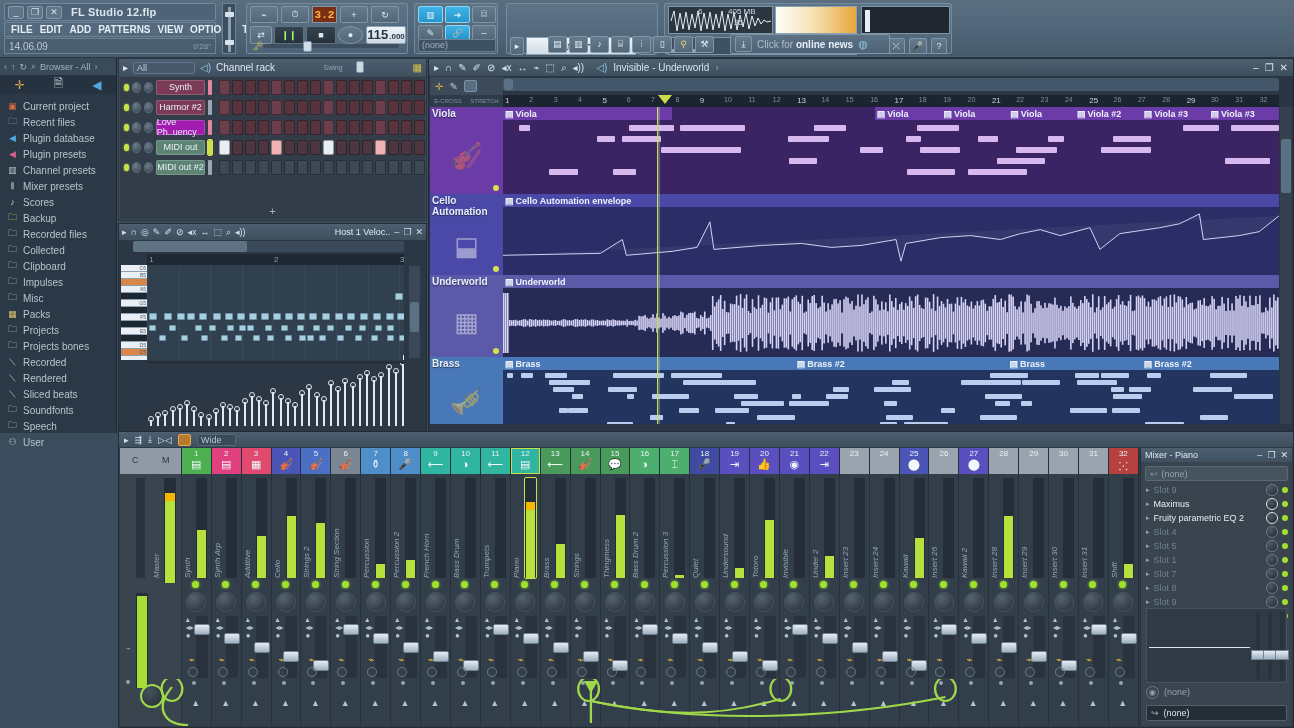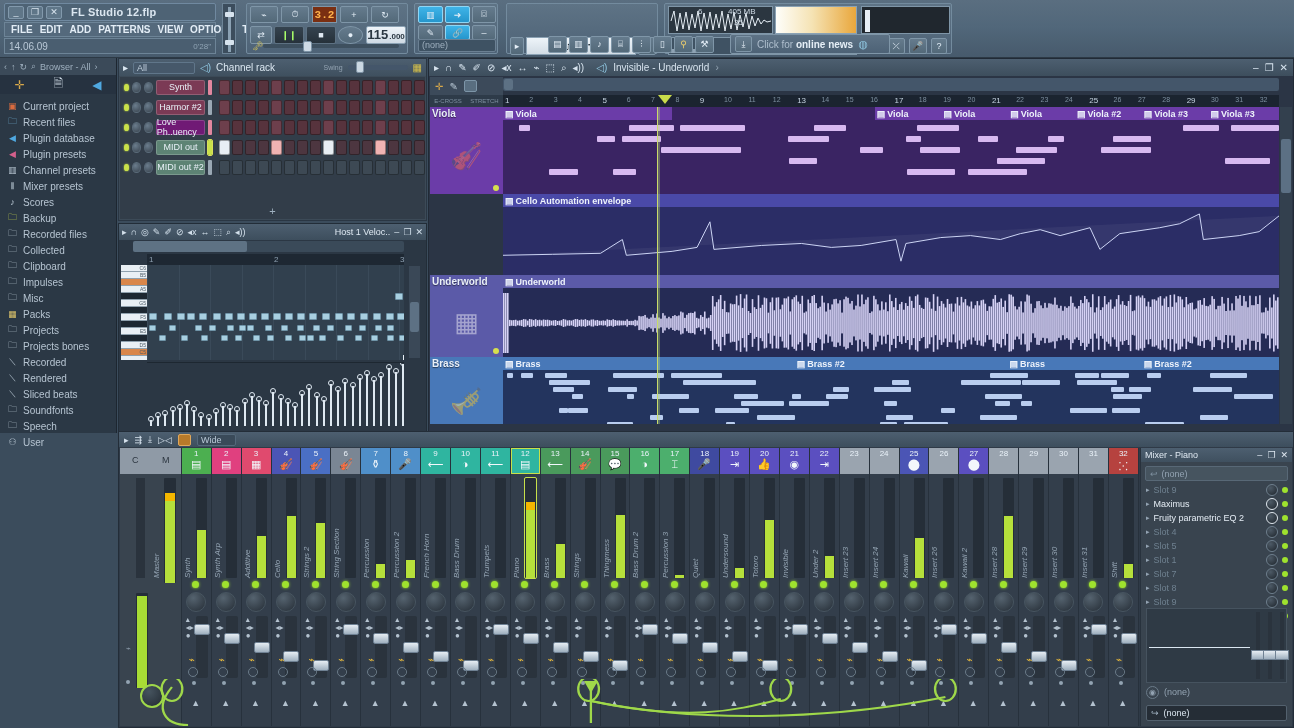--- a/index.html
+++ b/index.html
@@ -550,21 +550,21 @@
               <div class="cr-step" style="background:#6d3f4c"></div>
               <div class="cr-step" style="background:#57333d"></div>
               <div class="cr-step" style="background:#57333d"></div>
               <div class="cr-step" style="background:#57333d"></div>
             </div>
           </div>
           <div class="cr-row">
             <span class="cr-led"></span>
             <span class="cr-knob"></span>
             <span class="cr-knob"></span>
-            <span class="cr-name" style="background:#701a75;">Love Ph..uency</span>
+            <span class="cr-name" style="background:#a21caf;">Love Ph..uency</span>
             <span class="cr-vel" style="background:#e2879f;"></span>
             <div class="cr-steps">
               <div class="cr-step" style="background:#6d3f4c"></div>
               <div class="cr-step" style="background:#57333d"></div>
               <div class="cr-step" style="background:#57333d"></div>
               <div class="cr-step" style="background:#57333d"></div>
               <div class="cr-step" style="background:#6d3f4c"></div>
               <div class="cr-step" style="background:#57333d"></div>
               <div class="cr-step" style="background:#57333d"></div>
               <div class="cr-step" style="background:#57333d"></div>
@@ -957,20 +957,25 @@
               <span>Viola #3</span>
             </div>
             <div class="clip-hdr" style="left:90.9%;width:9.1%;background:#6b3ca8;">
               <span>▤</span>
               <span>Viola #3</span>
             </div>
             <div class="playhead" style="left:19.84375%"></div>
           </div>
         </div>
         <div class="pl-track" style="height: 81px;">
+          <div class="pl-label" style="background:#4a49a8">
+            <div class="nm">Cello Automation</div>
+            <div class="icon">⬓</div>
+            <div class="dot"></div>
+          </div>
           <div class="pl-content" style="background:#2b2d66">
             <svg style="position:absolute;left:0;top:16px;width:100%;height:63px" viewBox="0 0 780 64" preserveAspectRatio="none">
               <polyline fill="rgba(255,255,255,0.05)" stroke="#cdd6f5" stroke-width="1" points="0,46 50,45 98,44 120,30 124,46 170,42 195,38 208,12 212,40 260,36 300,34 330,38 360,36 395,30 400,52 405,34 440,28 470,26 500,30 520,24 540,20 560,26 590,18 600,40 620,24 660,18 680,14 700,4 704,30 740,26 760,22 780,6"></polyline>
             </svg>
             <div class="clip-hdr" style="left:0%;width:100%;background:#4a49a8;">
               <span>▤</span>
               <span>Cello Automation envelope</span>
             </div>
             <div class="playhead" style="left:19.84375%"></div>
           </div>

